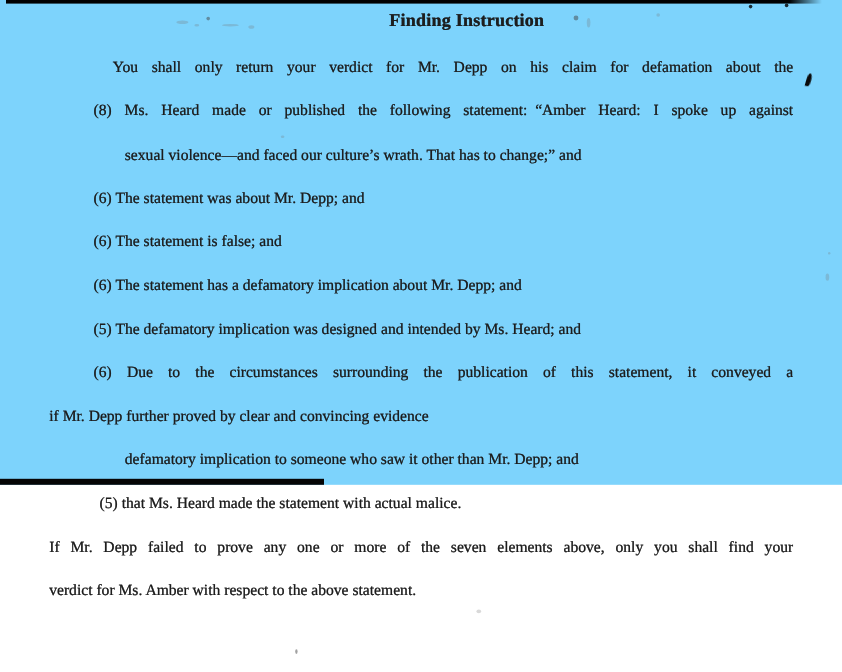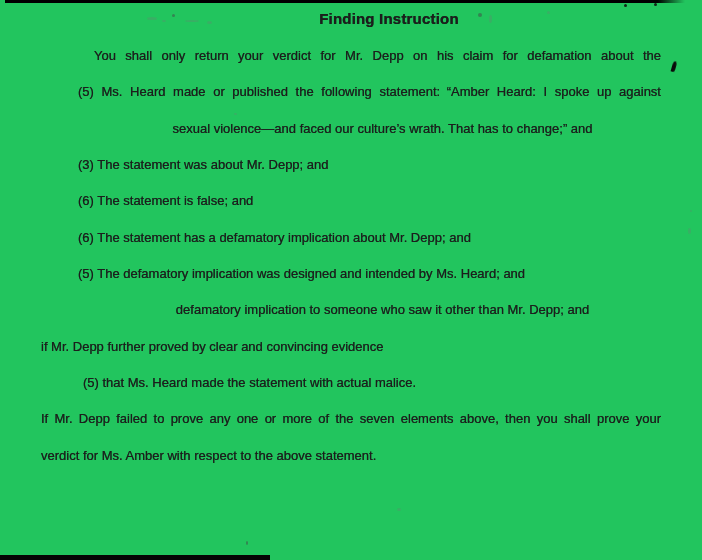--- a/index.html
+++ b/index.html
@@ -1,21 +1,21 @@
 <!DOCTYPE html>
 <html><head>
 <meta charset="utf-8">
 <style>
   html,body{margin:0;padding:0;}
   body{
     width:702px;height:560px;overflow:hidden;background:#ffffff;
   }
   .page{
-    position:relative;width:702px;height:560px;background:#22c55e;
-    font-family:Liberation Sans, sans-serif;
+    position:relative;width:702px;height:404px;background:#7dd3fc;
+    font-family:Liberation Serif, serif;
     color:#1d1d1d;
   }
   
   .edge-top{
     position:absolute;top:0;left:5px;width:680px;height:3px;
     background:linear-gradient(90deg,#000 0%,#000 96%,rgba(0,0,0,0) 100%);
   }
   .edge-bottom{
     position:absolute;bottom:0;left:0;width:270px;height:5px;background:#050505;
   }
@@ -29,21 +29,21 @@
   .content{
     position:absolute;top:38px;left:41px;width:620px;
     font-size:13px;line-height:36.35px;
     -webkit-text-stroke:0.15px #222;
     text-shadow:0 0 0.5px rgba(0,0,0,0.5);
   }
   .line{height:36.35px;white-space:nowrap;text-align:left;}
   .j{white-space:normal;text-align:justify;text-align-last:justify;overflow:hidden;}
   .first{padding-left:53px;}
   .num{padding-left:37px;}
-  .cont{padding-left:63px;text-align:center;}
+  .cont{padding-left:63px;}
   .seven{padding-left:42px;}
   
   .speck{position:absolute;border-radius:50%;filter:blur(0.6px);}
   .speck.light{background:rgba(120,120,120,0.28);}
   .speck.mid{background:rgba(70,70,70,0.5);}
   .speck.dark{background:rgba(10,10,10,0.85);filter:blur(0.3px);}
   .ink-mark{
     position:absolute;left:672px;top:61px;width:4px;height:11px;
     background:#0a0a0a;border-radius:60% 60% 50% 0;
     transform:rotate(16deg);filter:blur(0.2px);
@@ -54,30 +54,31 @@
 
 <div class="page">
 
   <div class="edge-top"></div>
   <div class="edge-bottom"></div>
 
   <div class="title">Finding Instruction</div>
 
   <div class="content">
     <div class="line first j">You shall only return your verdict for Mr. Depp on his claim for defamation about the</div>
-    <div class="line num j">(5) Ms. Heard made or published the following statement: “Amber Heard: I spoke up against</div>
+    <div class="line num j">(8) Ms. Heard made or published the following statement: “Amber Heard: I spoke up against</div>
     <div class="line cont">sexual violence—and faced our culture’s wrath. That has to change;” and</div>
-    <div class="line num">(3) The statement was about Mr. Depp; and</div>
+    <div class="line num">(6) The statement was about Mr. Depp; and</div>
     <div class="line num">(6) The statement is false; and</div>
     <div class="line num">(6) The statement has a defamatory implication about Mr. Depp; and</div>
     <div class="line num">(5) The defamatory implication was designed and intended by Ms. Heard; and</div>
+    <div class="line num j">(6) Due to the circumstances surrounding the publication of this statement, it conveyed a</div>
+    <div class="line">if Mr. Depp further proved by clear and convincing evidence</div>
     <div class="line cont">defamatory implication to someone who saw it other than Mr. Depp; and</div>
-    <div class="line">if Mr. Depp further proved by clear and convincing evidence</div>
     <div class="line seven">(5) that Ms. Heard made the statement with actual malice.</div>
-    <div class="line j">If Mr. Depp failed to prove any one or more of the seven elements above, then you shall prove your</div>
+    <div class="line j">If Mr. Depp failed to prove any one or more of the seven elements above, only you shall find your</div>
     <div class="line">verdict for Ms. Amber with respect to the above statement.</div>
   </div>
 
   <div class="speck light" style="left:147px;top:17px;width:10px;height:3px;"></div>
   <div class="speck light" style="left:162px;top:20px;width:4px;height:2px;"></div>
   <div class="speck mid" style="left:172px;top:14px;width:3px;height:3px;"></div>
   <div class="speck light" style="left:185px;top:20px;width:14px;height:2px;"></div>
   <div class="speck light" style="left:207px;top:21px;width:5px;height:3px;"></div>
   <div class="speck mid" style="left:478px;top:13px;width:4px;height:4px;"></div>
   <div class="speck light" style="left:489px;top:15px;width:3px;height:8px;"></div>

